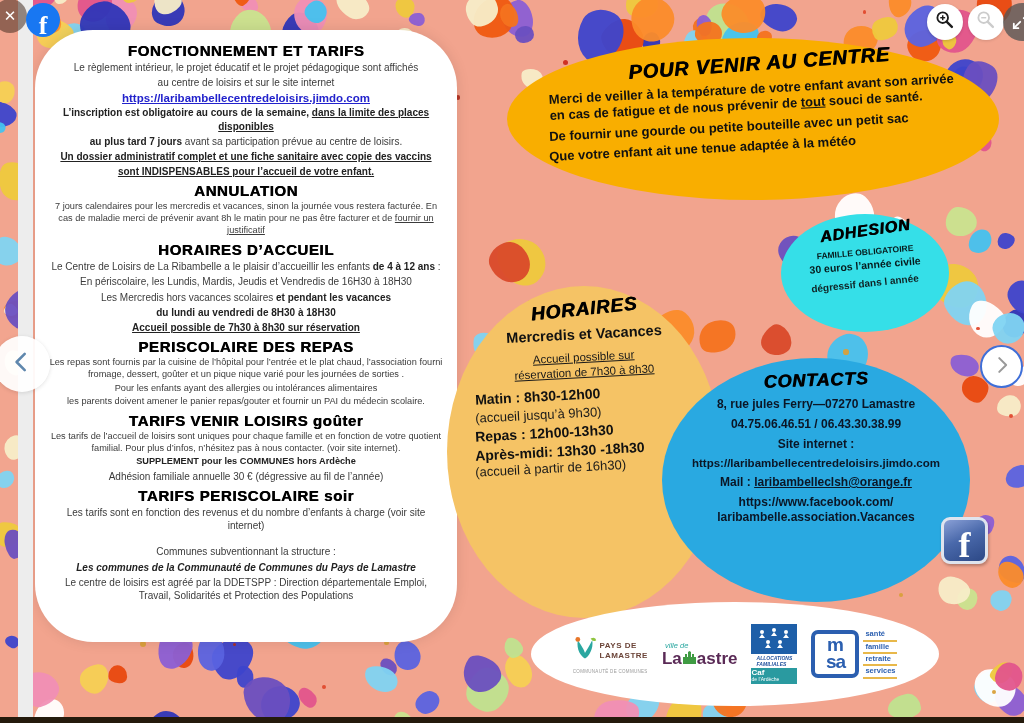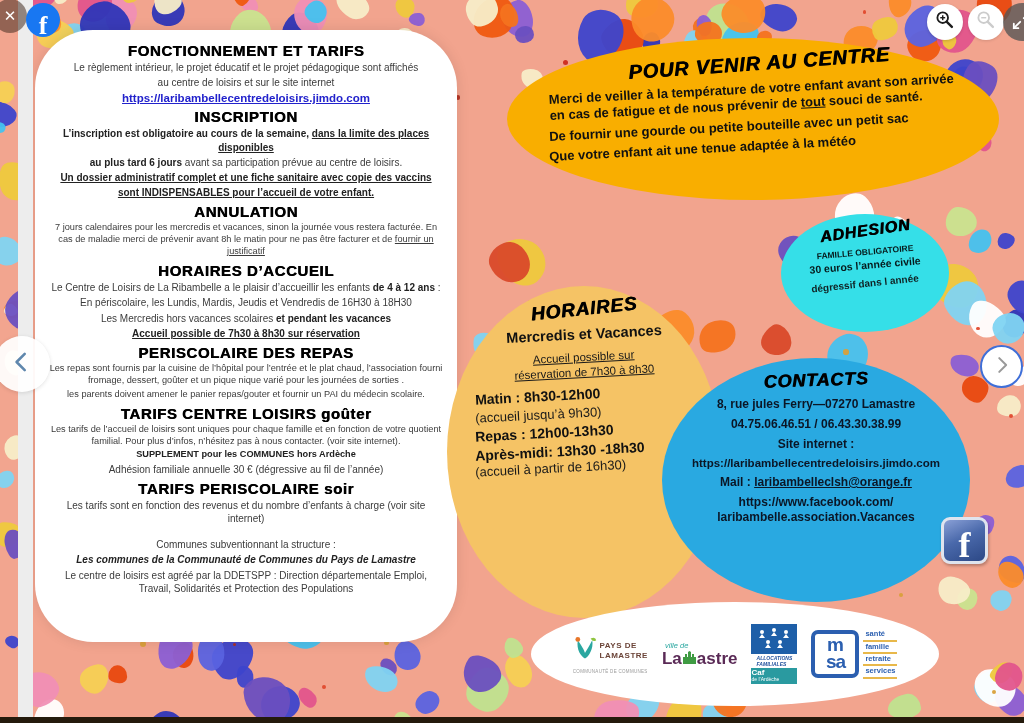--- a/index.html
+++ b/index.html
@@ -382,36 +382,37 @@
       <div class="confetti" style="left: 81.5412px; top: 626.435px; width: 4.47446px; height: 4.47446px; border-radius: 50%; background: rgb(176, 48, 32);"></div>
       <div class="confetti" style="left: 628.09px; top: 496.635px; width: 5.59513px; height: 5.59513px; border-radius: 50%; background: rgb(176, 48, 32);"></div>
       <div class="confetti" style="left: 412.243px; top: 294.599px; width: 3.50674px; height: 3.50674px; border-radius: 50%; background: rgb(217, 160, 58);"></div>
     </div>
 
   <div id="panel">
     <div class="h">FONCTIONNEMENT ET TARIFS</div>
     <div class="t">Le règlement intérieur, le projet éducatif et le projet pédagogique sont affichés</div>
     <div class="t">au centre de loisirs et sur le site internet</div>
     <a class="panel-url" href="#">https://laribambellecentredeloisirs.jimdo.com</a>
-    <div class="h">INSCRIPTION</div>
     <div class="t"><span class="b">L’inscription est obligatoire au cours de la semaine, </span><span class="b u">dans la limite des  places disponibles</span></div>
-    <div class="t"><span class="b">au plus tard 6 jours</span><span> avant sa participation prévue au centre de loisirs.</span></div>
+    <div class="t"><span class="b">au plus tard 7 jours</span><span> avant sa participation prévue au centre de loisirs.</span></div>
     <div class="t b u">Un dossier administratif complet et une fiche sanitaire avec copie des vaccins</div>
     <div class="t b u">sont INDISPENSABLES pour l’accueil de votre enfant.</div>
     <div class="h">ANNULATION</div>
     <div class="t-sm"><span>7 jours calendaires pour les mercredis et vacances, sinon la journée vous restera facturée. En cas de maladie merci de prévenir avant 8h le matin pour ne pas être facturer et de </span><span class="u">fournir un justificatif</span></div>
     <div class="h">HORAIRES D’ACCUEIL</div>
     <div class="t"><span>Le Centre de Loisirs de La Ribambelle a le plaisir d’accueillir les enfants </span><span class="b">de 4 à 12 ans</span><span> :</span></div>
     <div class="t">En périscolaire, les Lundis, Mardis, Jeudis et Vendredis de 16H30 à 18H30</div>
     <div class="t"><span>Les Mercredis hors vacances scolaires </span><span class="b">et pendant les vacances</span></div>
+    <div class="t b">du lundi au vendredi de 8H30 à 18H30</div>
     <div class="t b u">Accueil possible de 7h30 à 8h30 sur réservation</div>
     <div class="h">PERISCOLAIRE DES REPAS</div>
     <div class="t-sm">Les repas sont fournis par la cuisine de l’hôpital pour l’entrée et le plat chaud, l’association fourni fromage, dessert, goûter et un pique nique varié pour les journées de sorties .</div>
+    <div class="t-sm" style="margin-bottom:-1px">Pour les enfants ayant des allergies ou intolérances alimentaires</div>
     <div class="t-sm">les parents doivent amener le panier repas/gouter et fournir un PAI du médecin scolaire.</div>
-    <div class="h"><span>TARIFS CENTRE LOISIRS</span><span> goûter</span></div>
+    <div class="h"><span>TARIFS VENIR LOISIRS</span><span> goûter</span></div>
     <div class="t-sm">Les tarifs de l’accueil de loisirs sont uniques pour chaque famille et en fonction de votre quotient familial. Pour plus d’infos, n’hésitez pas à nous contacter. (voir site internet).</div>
     <div class="t-sm b" style="margin-top:-1px">SUPPLEMENT pour les COMMUNES hors Ardèche</div>
     <div class="t">Adhésion familiale annuelle 30 €  (dégressive au fil de l’année)</div>
     <div class="h"><span>TARIFS PERISCOLAIRE</span><span> soir</span></div>
     <div class="t">Les tarifs sont en fonction des revenus et du nombre d’enfants à charge (voir site internet)</div>
     <div class="gap8"></div>
     <div class="t">Communes subventionnant la structure :</div>
     <div class="t b it">Les communes de la Communauté de Communes du Pays de Lamastre</div>
     <div class="t">Le centre de loisirs est agréé par la DDETSPP : Direction départementale Emploi, Travail, Solidarités et Protection des Populations</div>
   </div>

